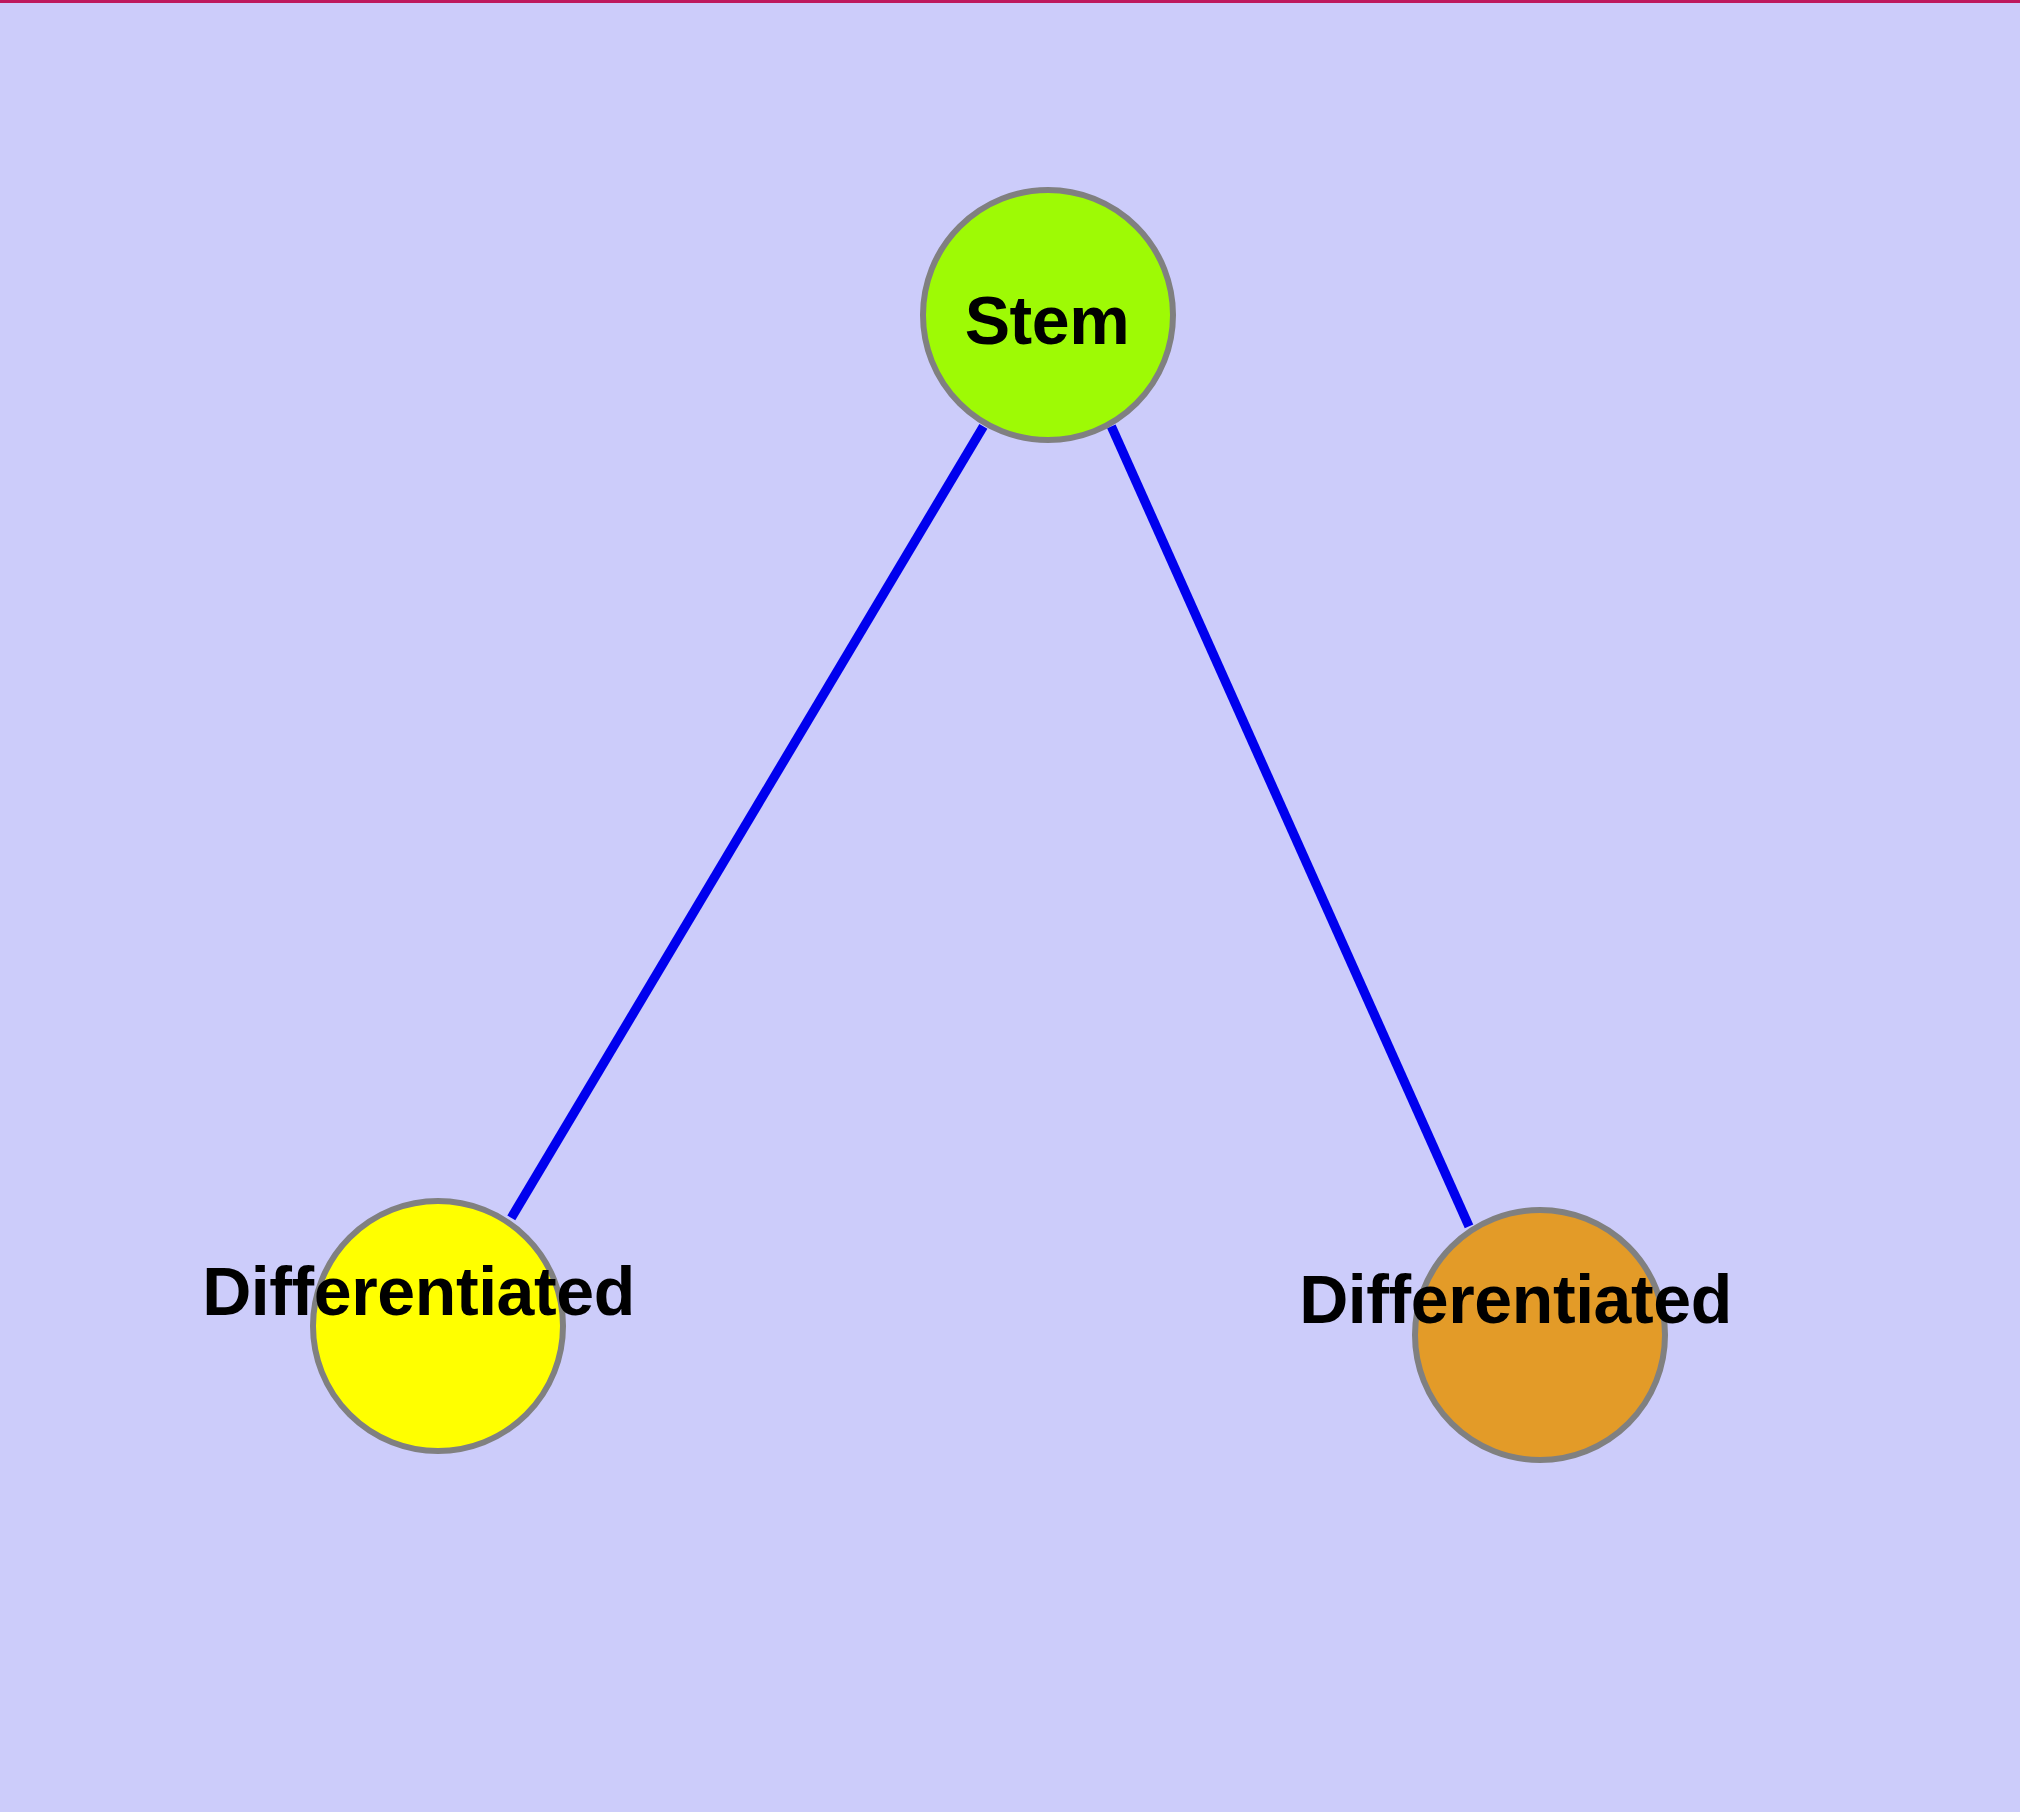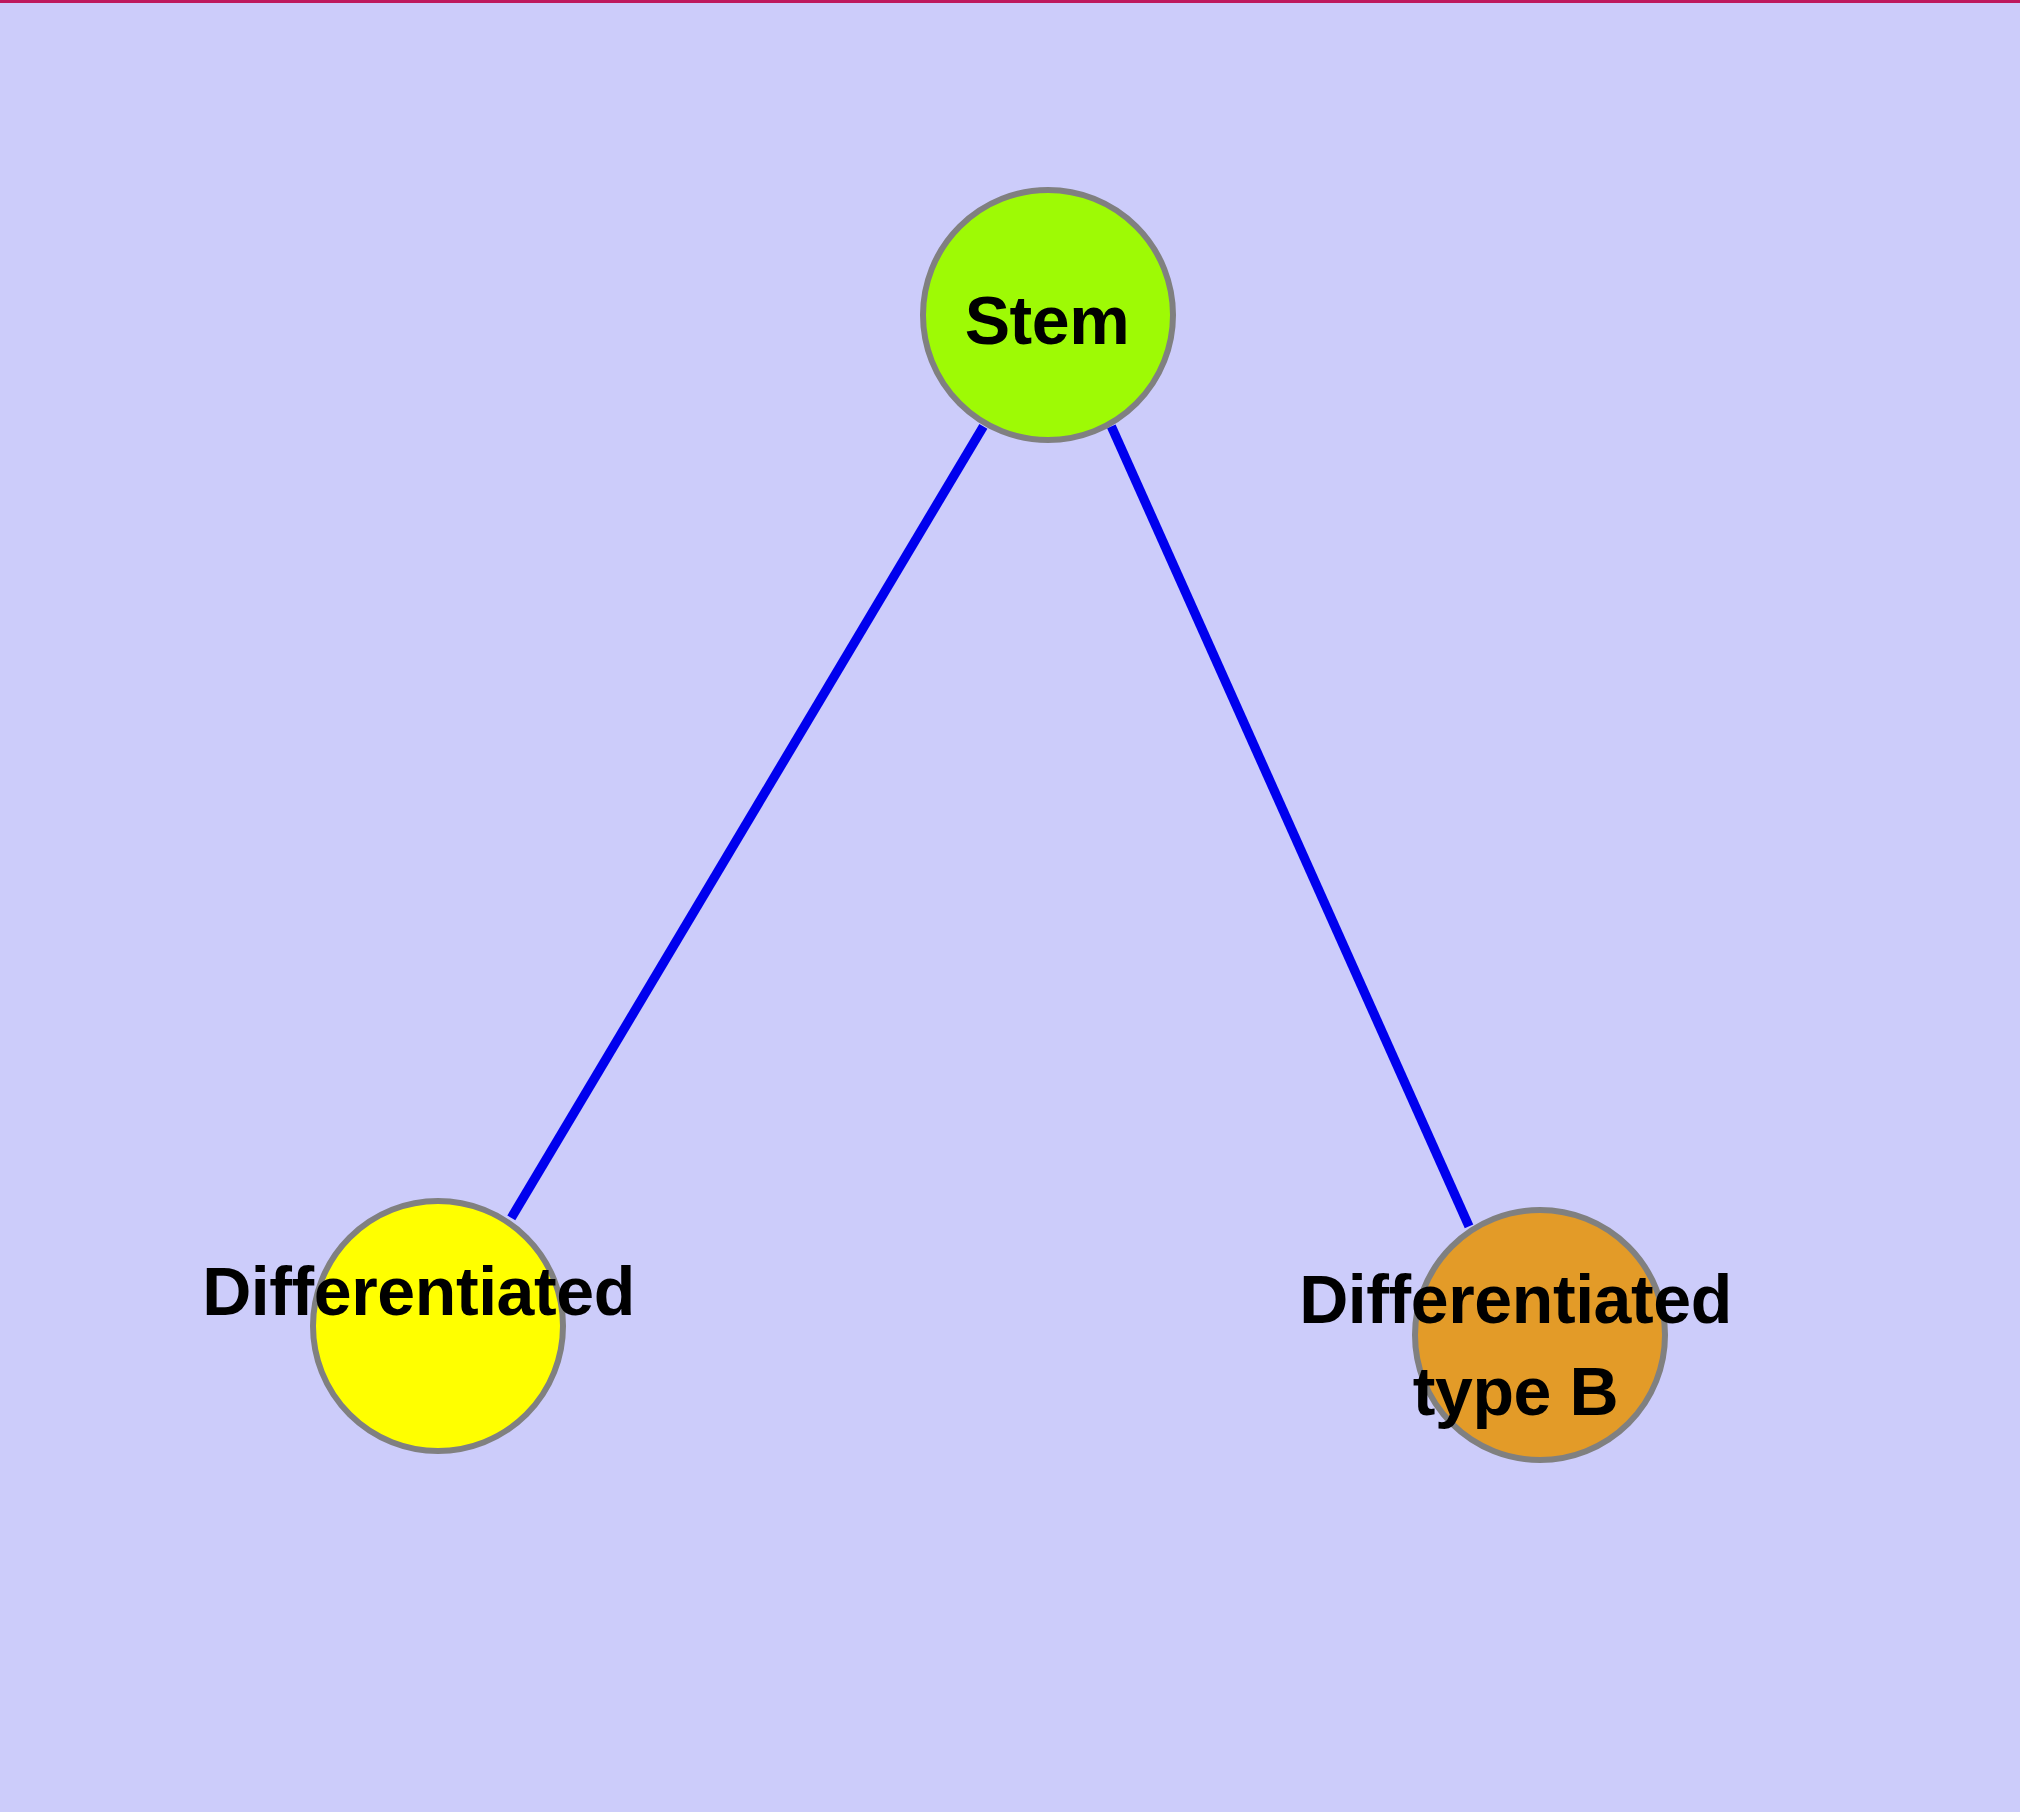--- a/index.html
+++ b/index.html
@@ -106,17 +106,16 @@
   <div class="node-label" id="label-stem">
     <div>Stem</div>
   </div>
 
   <div class="node-label" id="label-diff-a">
     <div>Differentiated</div>
   </div>
 
   <div class="node-label" id="label-diff-b">
     <div>Differentiated</div>
-    <div>type B</div>
   </div>
 
 </div>
 
 
 </body></html>

